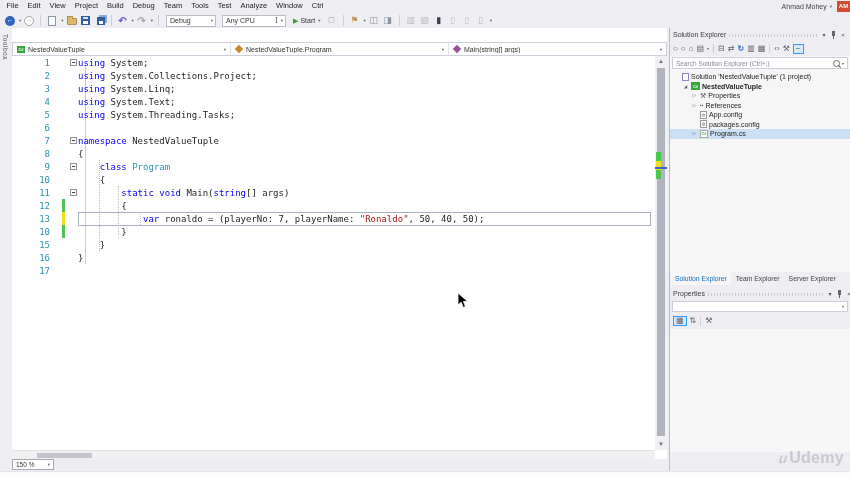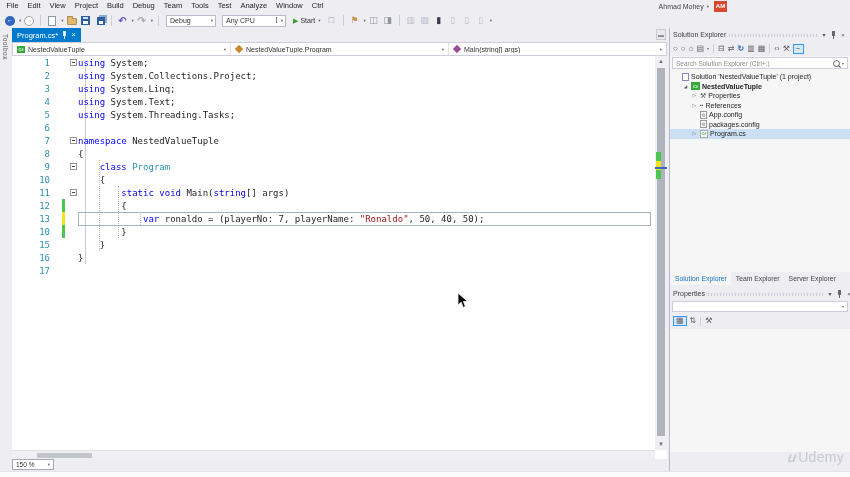--- a/index.html
+++ b/index.html
@@ -1,18 +1,18 @@
 <!DOCTYPE html>
 <html><head>
 <meta charset="utf-8">
 <style>
   html,body{margin:0;padding:0}
   body{width:850px;height:477px;position:relative;background:#EEEEF2;font-family:"Liberation Sans",sans-serif;overflow:hidden;-webkit-font-smoothing:antialiased}
   
-  #titlebar{position:absolute;left:0;top:0;width:727px;height:12px;display:flex;align-items:center}
+  #titlebar{position:absolute;left:0;top:0;width:850px;height:12px;display:flex;align-items:center}
   #menubar{display:flex;padding-left:2px}
   .menu-item{font-size:7.5px;color:#1E1E1E;padding:0 4.5px;line-height:12px}
   #user-area{position:absolute;right:0;top:0;height:12px;display:flex;align-items:center;gap:3px}
   #user-name{font-size:7px;color:#444}
   #user-caret{font-size:4.5px;color:#666;margin-right:2px}
   #avatar{width:13px;height:11px;background:#D6492F;color:#fff;font-size:6px;font-weight:bold;display:flex;align-items:center;justify-content:center}
   
   #toolbar{position:absolute;left:0;top:12px;width:850px;height:17px;display:flex;align-items:center;padding-left:4px;gap:2px}
   .tsep{width:1px;height:11px;background:#CCCEDB;margin:0 3px}
   .tbtn{height:13px;min-width:12px;display:flex;align-items:center;justify-content:center}
@@ -128,21 +128,21 @@
   #panel-tabs{position:absolute;left:0;top:244px;width:100%;height:13px;display:flex;gap:1px;padding-left:1px;background:#EEEEF2;box-sizing:border-box}
   .ptab{font-size:6.8px;color:#444;padding:0 4px;height:13px;line-height:13px;white-space:nowrap}
   .ptab.act{background:#F6F6F7;color:#0E70C0}
   #props-header{position:absolute;left:0;top:259px;width:100%}
   #props-combo{position:absolute;left:2px;right:2px;top:273px;height:11px;background:#fff;border:1px solid #CCCEDB;display:flex;align-items:center;justify-content:flex-end;padding-right:3px;box-sizing:border-box}
   #props-toolbar{position:absolute;left:0;top:286px;width:100%;height:14px;display:flex;align-items:center;gap:3px;padding-left:3px;box-sizing:border-box}
   #props-content{position:absolute;left:0;top:301px;width:100%;height:123px;background:#F6F6F7}
   
   #udemy{position:absolute;right:6px;top:449px;display:flex;align-items:center;gap:2px;color:#C7CBD1}
   .udemy-u{font-size:14px;font-weight:bold;font-style:italic;transform:skewX(-8deg)}
-  .udemy-t{font-size:14px;font-weight:normal;letter-spacing:.3px}
+  .udemy-t{font-size:16px;font-weight:bold;letter-spacing:.3px}
   #bottom-strip{position:absolute;left:0;top:471px;width:850px;height:6px;background:#FCFCFD;border-top:1px solid #E3E3E8;box-sizing:border-box}
   #mouse-cursor{position:absolute;left:457px;top:292px;width:12px;height:18px;pointer-events:none}
 </style>
 </head>
 <body>
 
 <div id="titlebar">
   <div id="menubar">
       <span class="menu-item">File</span>
       <span class="menu-item">Edit</span>
@@ -244,28 +244,20 @@
       <span class="tglyph">▯</span>
     </span>
     <span class="caret">▾</span>
   </div>
 
 <div id="toolbox-strip">
   <span id="toolbox-label">Toolbox</span>
 </div>
 
 <div id="editor">
-  <div id="tabbar">
-    <div id="doc-tab">
-      <span class="title">Program.cs*</span>
-      <span class="pinic"></span>
-      <span id="tab-close">×</span>
-    </div>
-    <div id="split-handle">▬</div>
-  </div>
   <div id="breadcrumb">
       <div class="bc-seg">
         <span class="ico-proj"></span>
         <span class="bc-label">NestedValueTuple</span>
         <span class="bc-caret">▾</span>
       </div>
       <div class="bc-seg">
         <span class="ico-class"></span>
         <span class="bc-label">NestedValueTuple.Program</span>
         <span class="bc-caret">▾</span>

